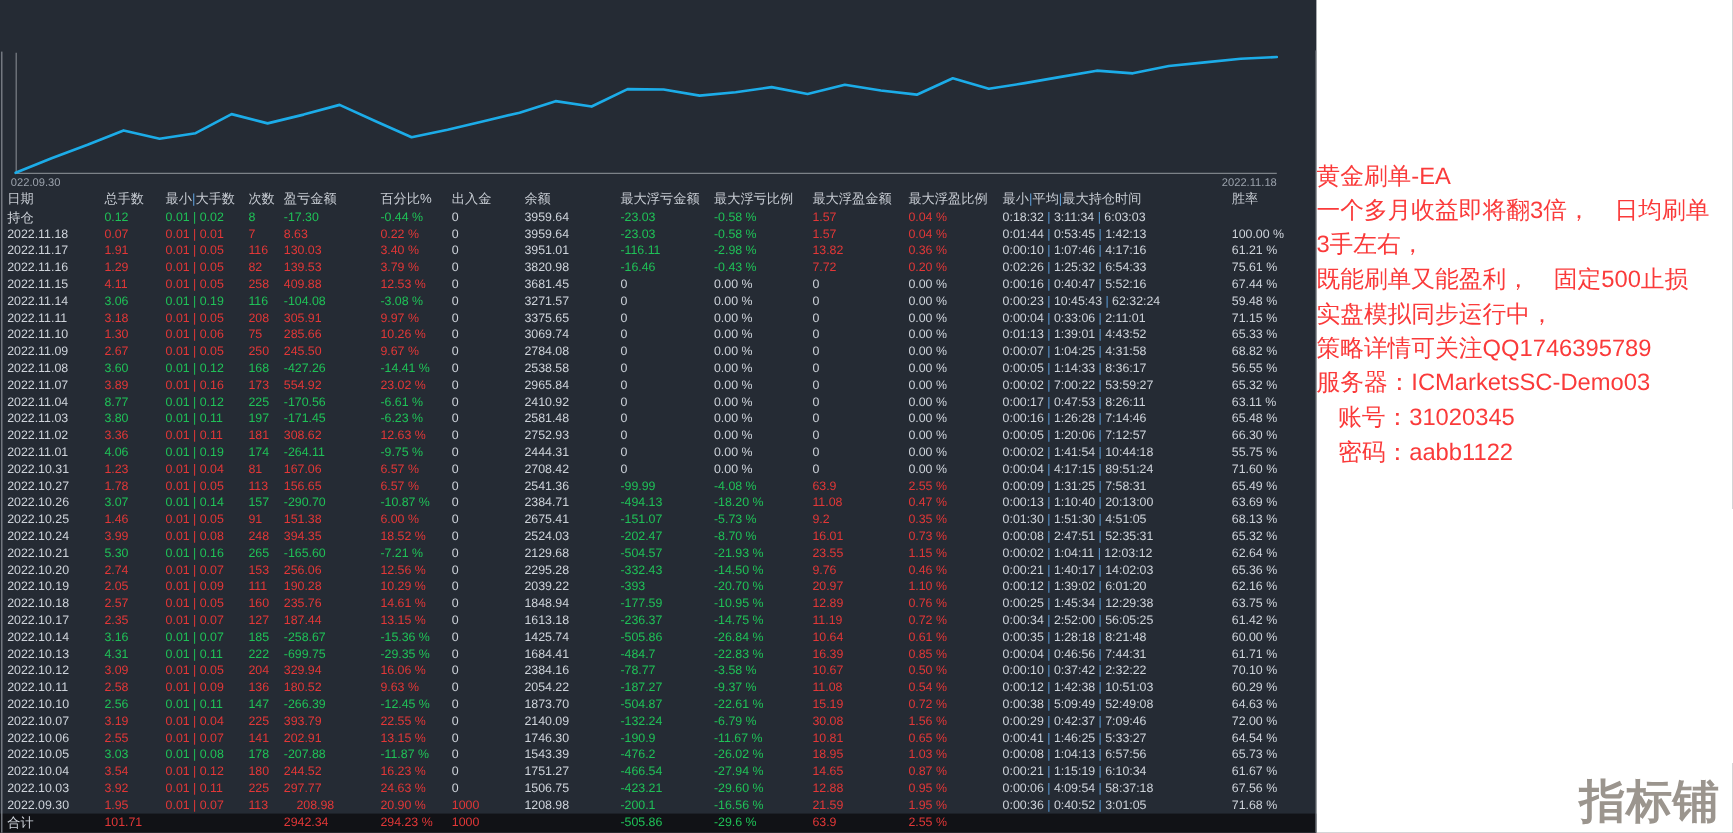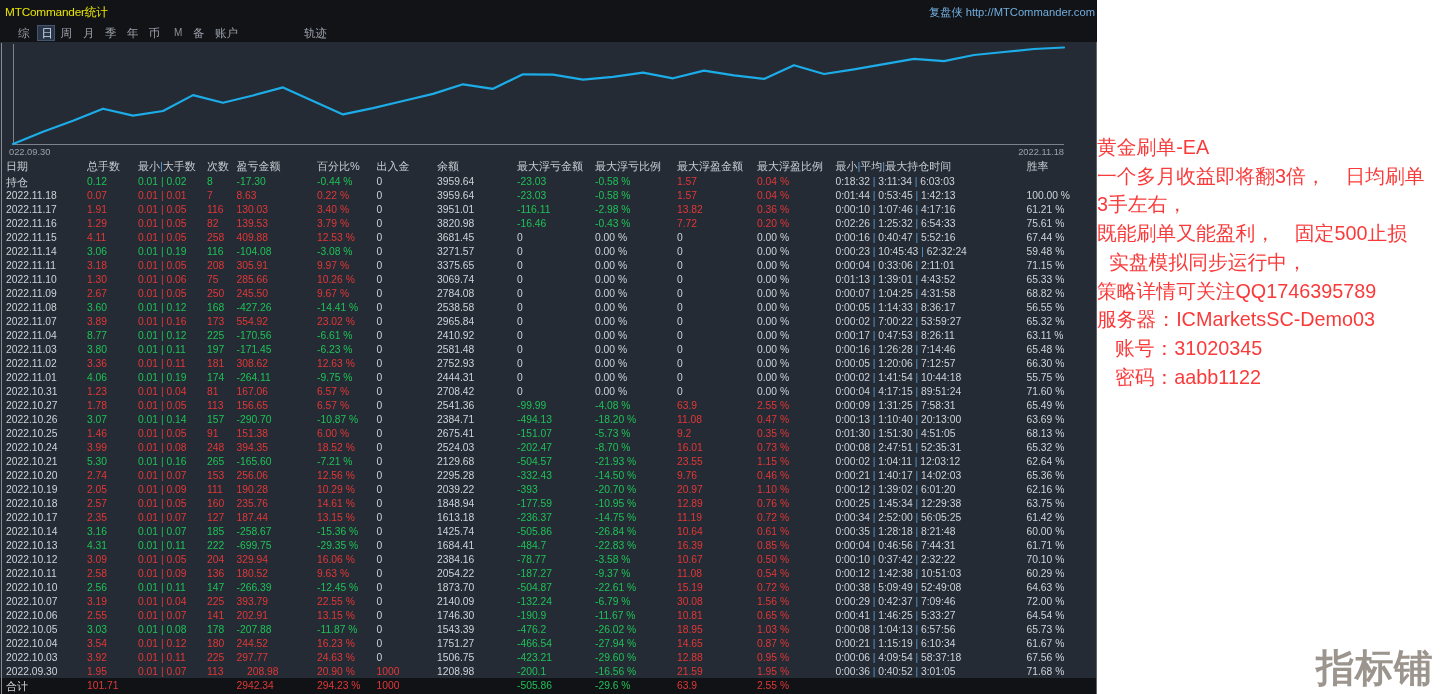--- a/index.html
+++ b/index.html
@@ -19,36 +19,20 @@
 .r{color:#e23737}
 .g{color:#1fc157}
 .hd{color:#c7ccd3;font-size:11px}
 #total{position:absolute;left:0;top:678px;width:1097px;height:16px;background:#111216}
 .rt{position:absolute;left:1097px;font-size:19.8px;line-height:28.7px;color:#fa3a3a;white-space:nowrap}
 #wm{position:absolute;left:1316px;top:643px;font-size:38.5px;font-weight:bold;color:#9b958e;letter-spacing:0.5px}
 </style></head><body>
 <div id="app">
 <div id="lborder"></div>
     <div id="rborder"></div>
-    <div id="topbar">
-<span id="title">MTCommander统计</span>
-<span id="site">复盘侠 http://MTCommander.com</span>
-<span id="selbox"></span>
-<span class="mi" style="left:18px;">综</span>
-<span class="mi" style="left:41.5px;color:#cfe2f5;">日</span>
-<span class="mi" style="left:60.5px;">周</span>
-<span class="mi" style="left:83px;">月</span>
-<span class="mi" style="left:105px;">季</span>
-<span class="mi" style="left:127px;">年</span>
-<span class="mi" style="left:148.5px;">币</span>
-<span class="mi" style="left:174px;font-size:10px;color:#8b919b;top:27px;">M</span>
-<span class="mi" style="left:193px;">备</span>
-<span class="mi" style="left:215px;">账户</span>
-<span class="mi" style="left:304px;">轨迹</span>
-</div>
 <svg id="chart" width="1097" height="117" viewBox="0 0 1097 117">
 <line x1="13.5" y1="2" x2="13.5" y2="102.5" stroke="#7d8288" stroke-width="1"></line>
 <line x1="13" y1="102.5" x2="1064" y2="102.5" stroke="#7d8288" stroke-width="1"></line>
 <polyline points="13,102 43,89.8 73,78.7 103,66.7 133,73.6 163,69 193,53.1 223,60.8 253,53.5 283,45.4 313,59 343,72.4 373,66.1 403,59 433,51.9 463,42.3 493,46.8 523,32.3 553,32.6 583,37.7 613,34.9 643,30.6 673,36.3 704,28.6 734,33.4 764,36.9 794,23.2 824,32 854,27.3 884,22.1 914,16.9 944,19.1 974,13 1004,10 1034,7 1064,5.5" fill="none" stroke="#1cace8" stroke-width="2.2" stroke-linejoin="round" stroke-linecap="round"></polyline>
 <text x="9" y="113" font-size="9.3" fill="#9aa1ab">022.09.30</text>
 <text x="1064" y="113" font-size="9.3" fill="#9aa1ab" text-anchor="end">2022.11.18</text>
 </svg>
 <div class="row" style="top:159px">
       <span class="hd" style="left:6px">日期</span>
       <span class="hd" style="left:87px">总手数</span>
@@ -650,17 +634,17 @@
       <span class="g" style="left:517px">-505.86</span>
       <span class="g" style="left:595px">-29.6 %</span>
       <span class="r" style="left:677px">63.9</span>
       <span class="r" style="left:757px">2.55 %</span>
     </div>
 </div>
 <div class="rt" style="top:133.0px;margin-left:0px">黄金刷单-EA</div>
 <div class="rt" style="top:161.7px;margin-left:0px">一个多月收益即将翻3倍，　日均刷单</div>
 <div class="rt" style="top:190.4px;margin-left:0px">3手左右，</div>
 <div class="rt" style="top:219.1px;margin-left:0px">既能刷单又能盈利，　固定500止损</div>
-<div class="rt" style="top:247.8px;margin-left:12px">实盘模拟同步运行中，</div>
+<div class="rt" style="top:247.8px;margin-left:0px">实盘模拟同步运行中，</div>
 <div class="rt" style="top:276.5px;margin-left:0px">策略详情可关注QQ1746395789</div>
 <div class="rt" style="top:305.2px;margin-left:0px">服务器：ICMarketsSC-Demo03</div>
 <div class="rt" style="top:333.9px;margin-left:18px">账号：31020345</div>
 <div class="rt" style="top:362.6px;margin-left:18px">密码：aabb1122</div>
 <div id="wm">指标铺</div>
 </body></html>

